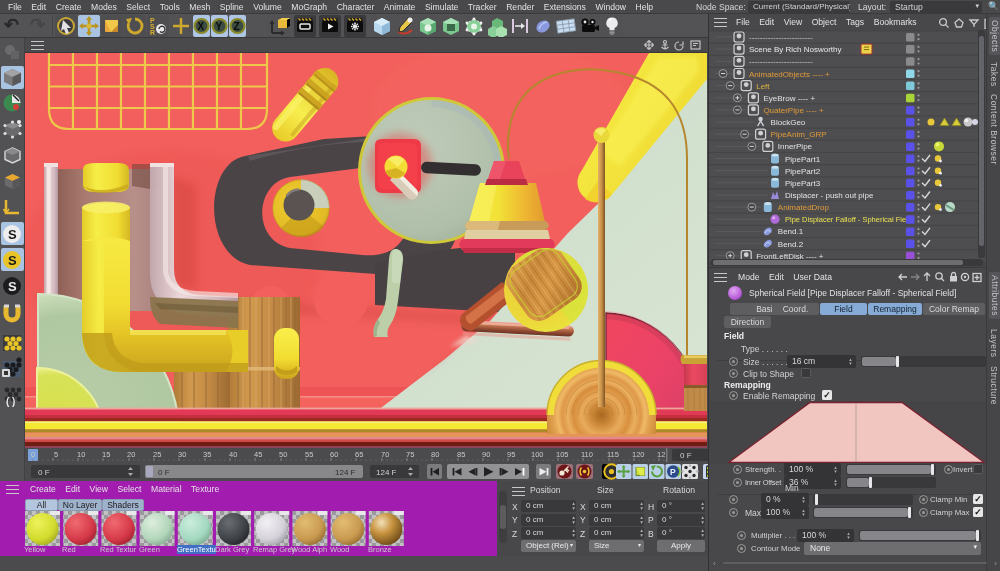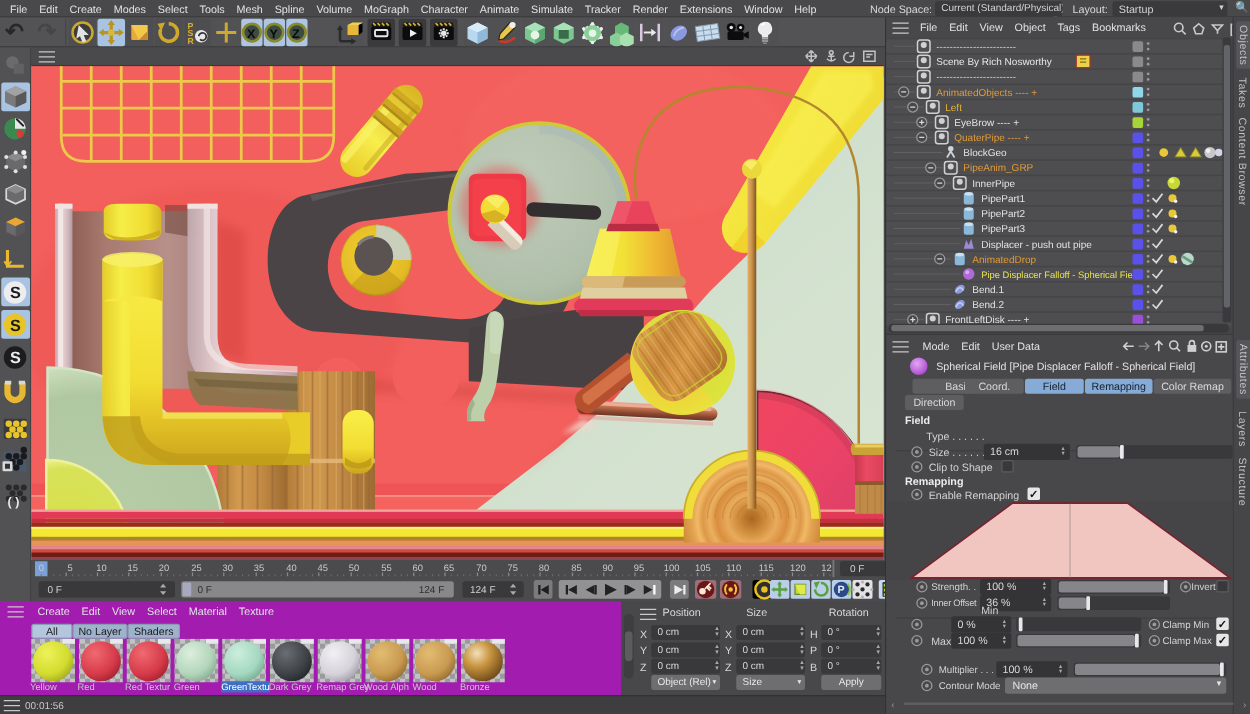--- a/index.html
+++ b/index.html
@@ -949,24 +949,20 @@
 <div class="abs" style="left:24px;top:46.0px;width:55px;height:12px;background:#39393b;border-radius:2px;color:#d8d8da;font-size:8px;padding:1px 0 0 5px;">0 cm<span style="float:right;margin-right:1px;font-size:5.5px;color:#aaa;line-height:5px;">▴<br>▾</span></div>
 <div class="abs" style="left:83px;top:47.5px;color:#d8d8da;font-size:8.5px;">Z</div>
 <div class="abs" style="left:92px;top:46.0px;width:55px;height:12px;background:#39393b;border-radius:2px;color:#d8d8da;font-size:8px;padding:1px 0 0 5px;">0 cm<span style="float:right;margin-right:1px;font-size:5.5px;color:#aaa;line-height:5px;">▴<br>▾</span></div>
 <div class="abs" style="left:151px;top:47.5px;color:#d8d8da;font-size:8.5px;">B</div>
 <div class="abs" style="left:160px;top:46.0px;width:48px;height:12px;background:#39393b;border-radius:2px;color:#d8d8da;font-size:8px;padding:1px 0 0 5px;">0 °<span style="float:right;margin-right:1px;font-size:5.5px;color:#aaa;line-height:5px;">▴<br>▾</span></div>
   <div class="abs" style="left:24px;top:59px;width:55px;height:12px;background:#6e6e70;border-radius:2px;color:#e8e8ea;font-size:8px;padding:1px 0 0 5px;">Object (Rel)<span style="float:right;margin-right:3px;font-size:6px;">▾</span></div>
   <div class="abs" style="left:92px;top:59px;width:55px;height:12px;background:#6e6e70;border-radius:2px;color:#e8e8ea;font-size:8px;padding:1px 0 0 5px;">Size<span style="float:right;margin-right:3px;font-size:6px;">▾</span></div>
   <div class="abs" style="left:160px;top:59px;width:48px;height:12px;background:#6e6e70;border-radius:2px;color:#e8e8ea;font-size:8px;text-align:center;padding-top:1px;">Apply</div>
 </div>
 
-<div class="abs" style="left:0;top:556px;width:708px;height:15px;background:#3e3e40;border-top:1px solid #323234;">
-  <div class="ham" style="position:absolute;left:3px;top:3px;"></div>
-  <div class="abs" style="left:20px;top:2.5px;font-size:8px;color:#c8c8ca;">00:01:56</div>
-</div>
 
 <div class="abs" id="rightpanel" style="left:708px;top:14px;width:292px;height:557px;background:#454547;border-left:1px solid #323234;">
       <div class="abs" style="left:0;top:0;width:292px;height:253px;background:#48484a;">
 <div class="ham" style="position:absolute;left:5px;top:4px;"></div>
 <div class="abs" style="left:27px;top:3px;"><span class="menu-item">File</span><span class="menu-item">Edit</span><span class="menu-item">View</span><span class="menu-item">Object</span><span class="menu-item">Tags</span><span class="menu-item">Bookmarks</span></div>
 <svg class="abs" style="left:228px;top:3px;" width="62" height="12" xmlns="http://www.w3.org/2000/svg">
           <g stroke="#c8c8ca" stroke-width="1.3" fill="none">
             <circle cx="6" cy="5" r="3.4"></circle>
             <path d="M8.6 7.6 L11.5 10.5"></path>
             <path d="M22 2 L26 5.5 L24.5 10 H19.5 L18 5.5 Z"></path>

